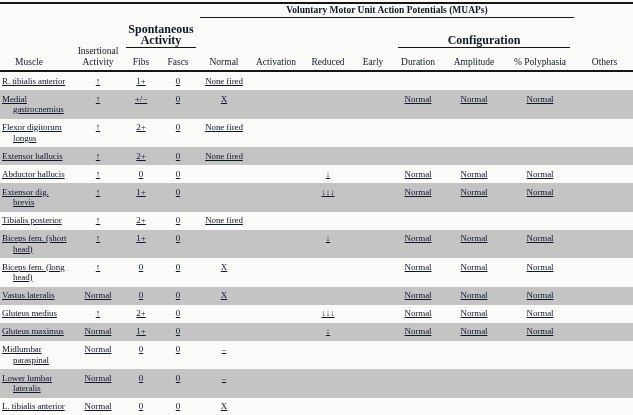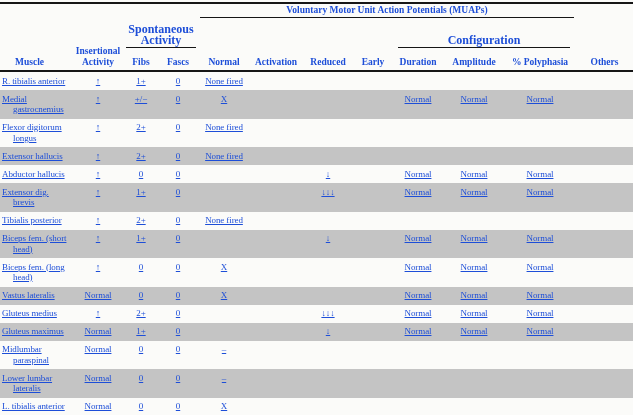--- a/index.html
+++ b/index.html
@@ -1,18 +1,18 @@
 <!DOCTYPE html>
 <html><head>
 <meta charset="utf-8">
 <style>
   html,body { margin:0; padding:0; background:#e8e8e6; }
   .page {
     width:633px; height:415px; box-sizing:border-box;
-    background:#fbfbf9; color:#1d4ed8;
+    background:#fbfbf9; color:#0f172a;
     font-family:"Liberation Serif","DejaVu Serif",serif;
     overflow:hidden; padding-top:2px; position:relative;
   }
   .grid12 {
     display:grid;
     grid-template-columns:72px 52px 34px 40px 52px 52px 52px 38px 52px 60px 72px 57px;
   }
   
   .hdr {
     border-top:2px solid #161616;
@@ -31,21 +31,21 @@
     border-bottom:1.5px solid #161616;
     font-weight:bold; font-size:12px; line-height:10.5px;
     text-align:center; padding-bottom:2px;
   }
   .h-spont  { grid-column:3/5;  margin:0 2px; }
   .h-recr   { grid-column:5/9;  margin:0 8px; }
   .h-conf   { grid-column:9/12; margin:0 6px; }
   .h-col {
     grid-row:3;
     display:flex; align-items:flex-end; justify-content:center;
-    font-weight:bold; font-size:9.5px; line-height:10.5px;
+    font-weight:normal; font-size:9.5px; line-height:10.5px;
     text-align:center; padding:1px 1px 3px;
   }
   .h-col.left { justify-content:flex-start; text-align:left; padding-left:15px; }
   
   .tbody { }
   .trow {
     align-items:start;
     padding:3.5px 0 4px;
     box-sizing:border-box;
     text-decoration:underline;

